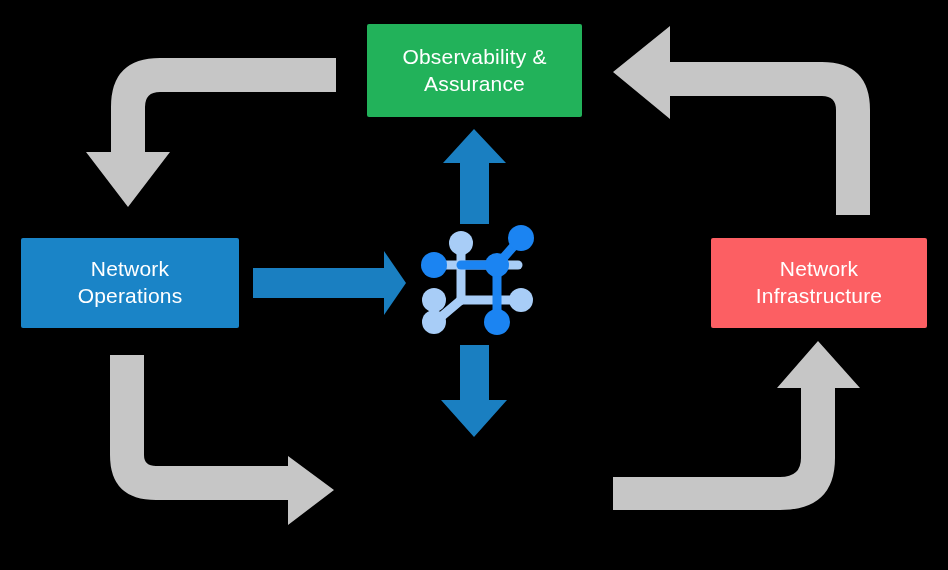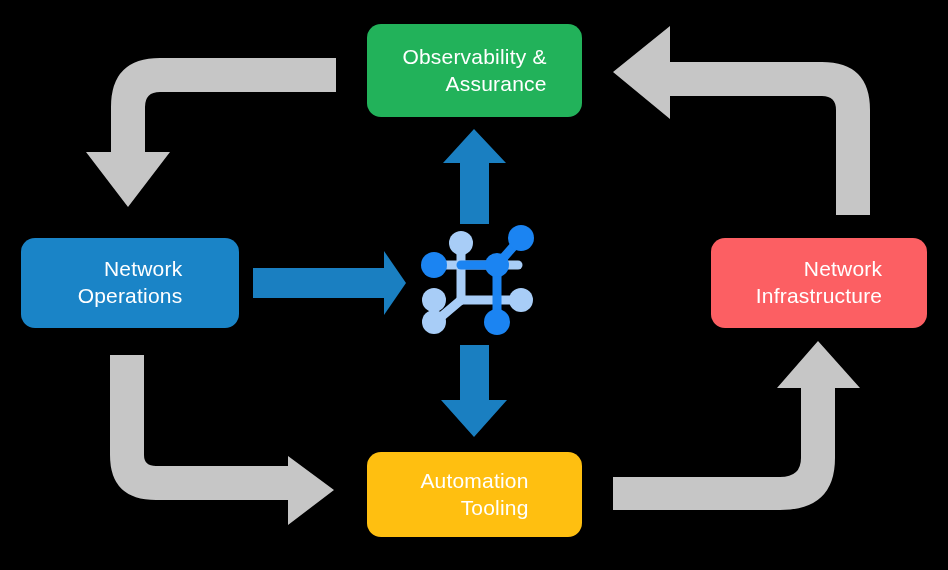--- a/index.html
+++ b/index.html
@@ -13,22 +13,22 @@
     height: 570px;
     background: #000000;
     overflow: hidden;
     font-family: "Liberation Sans", sans-serif;
   }
   .node-box {
     position: absolute;
     display: flex;
     align-items: center;
     justify-content: center;
-    text-align: right;
-    border-radius: 14px;
+    text-align: center;
+    border-radius: 2px;
     color: #ffffff;
     font-size: 21px;
     line-height: 1.28;
     font-weight: 400;
     letter-spacing: 0.2px;
     box-sizing: border-box;
     padding: 4px 10px;
     white-space: pre-line;
   }
   #box-observability {
@@ -84,22 +84,20 @@
 
   <div class="node-box" id="box-observability">Observability &amp;
 Assurance</div>
 
   <div class="node-box" id="box-network-operations">Network
 Operations</div>
 
   <div class="node-box" id="box-network-infrastructure">Network
 Infrastructure</div>
 
-  <div class="node-box" id="box-automation-tooling">Automation
-Tooling</div>
 
   <svg class="svg-layer" viewBox="0 0 948 570">
 
     <g>
       <path d="M 253,268 L 384,268 L 384,251 L 406,283 L 384,315 L 384,298 L 253,298 Z" fill="#1a7fc1"></path>
     </g>
 
     <g>
       <path d="M 460,224 L 460,163 L 443,163 L 474,129 L 506,163 L 489,163 L 489,224 Z" fill="#1a7fc1"></path>
     </g>

